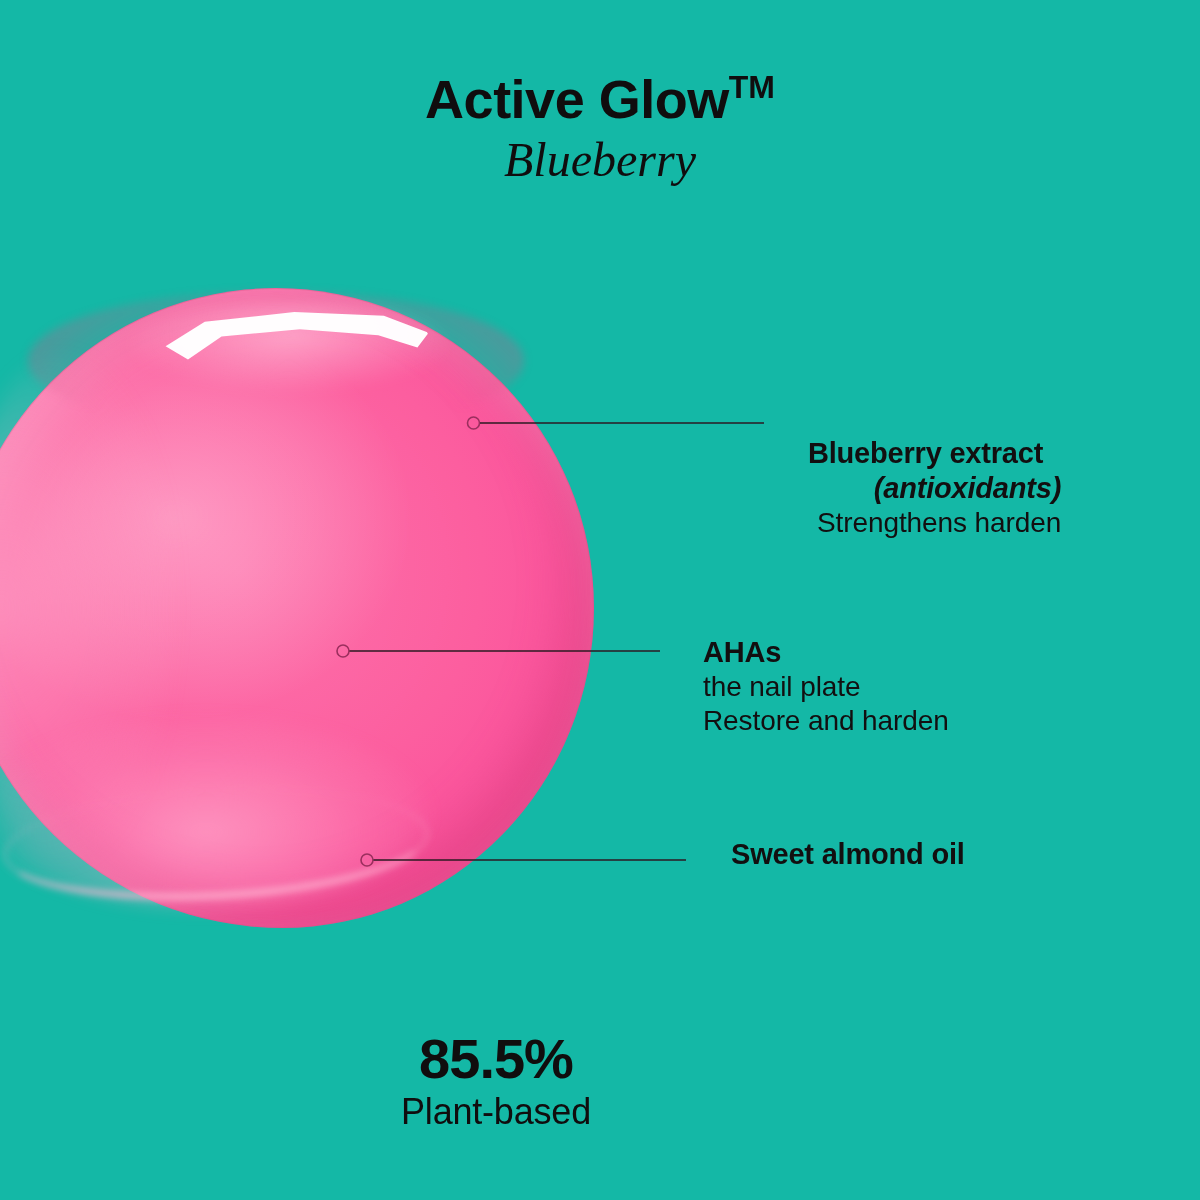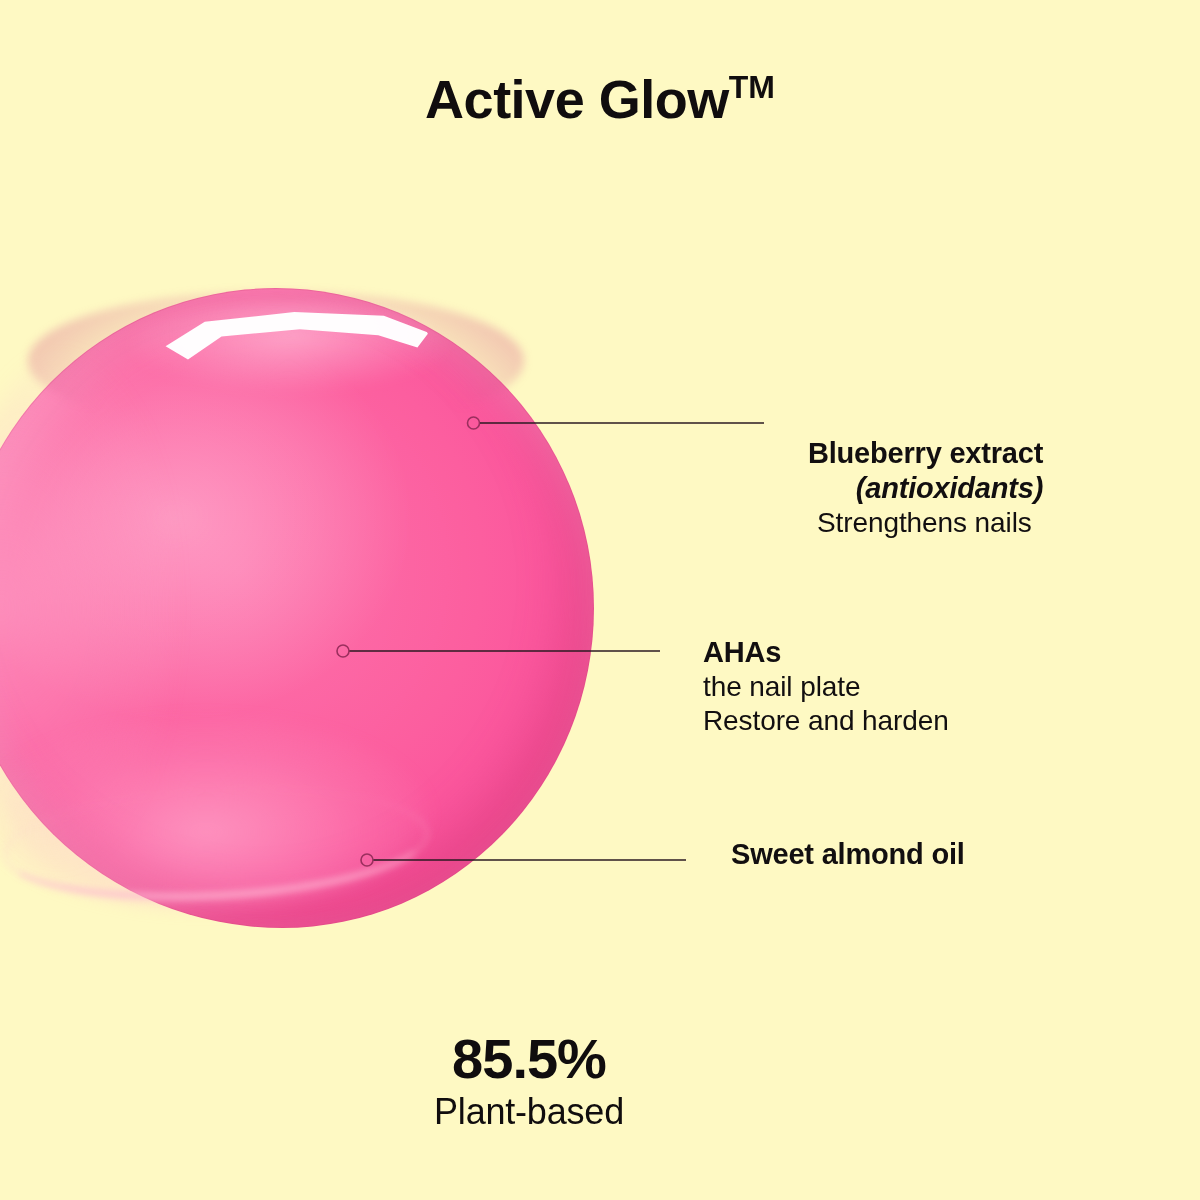--- a/index.html
+++ b/index.html
@@ -14,21 +14,21 @@
     color: #100D0E;
     overflow: hidden;
     position: relative;
   }
 
   .stage {
     position: absolute;
     inset: 0;
     width: 1200px;
     height: 1200px;
-    background: #fef9c3;
+    background: #14b8a6;
     text-decoration: underline;
   }
 
   
   .header {
     position: absolute;
     top: 56px;
     left: 0;
     width: 1200px;
     text-align: center;
@@ -212,21 +212,20 @@
   #callout-2 .callout-text { left: 703px; top: 635px; }
   #callout-3 .callout-text { left: 731px; top: 837px; }
 
   
   .footer-stat {
     position: absolute;
     top: 1028px;
     left: 0;
     width: 992px;
     text-align: center;
-    padding-left: 33px;
   }
   .stat-value {
     display: block;
     font-family: "Liberation Sans", sans-serif;
     font-weight: 700;
     font-size: 56px;
     line-height: 62px;
     letter-spacing: -1px;
     color: #100D0E;
   }
@@ -241,20 +240,21 @@
     margin-top: 1px;
   }
 </style>
 </head>
 <body>
 
 <div class="stage">
 
   <div class="header">
     <span class="brand-title"><span>Active Glow</span><span class="tm">TM</span></span>
+    <span class="brand-variant">Blueberry</span>
   </div>
 
   <div class="droplet-wrap">
     <div class="droplet"></div>
     <div class="droplet-leftwash"></div>
     <div class="droplet-rim"></div>
     <div class="droplet-toparc"></div>
     <div class="droplet-bottomglow"></div>
     <div class="droplet-bottomrim"></div>
     <div class="droplet-gloss-soft"></div>
@@ -264,21 +264,21 @@
   <div class="callout" id="callout-1">
     <div class="leader" style="left:466px; top:416px; width:306px;">
       <svg width="306" height="14" viewBox="0 0 306 14">
         <circle cx="7.5" cy="7" r="6" fill="none" stroke="#9B2F5E" stroke-width="1.6"></circle>
         <line x1="14" y1="7" x2="298" y2="7" stroke="#2B1A22" stroke-width="1.6"></line>
       </svg>
     </div>
     <div class="callout-text">
       <div class="callout-title">Blueberry extract</div>
       <div class="callout-title-em">(antioxidants)</div>
-      <div class="callout-sub indent-1">Strengthens nails</div>
+      <div class="callout-sub indent-1">Strengthens harden</div>
     </div>
   </div>
 
   <div class="callout" id="callout-2">
     <div class="leader" style="left:335px; top:644px; width:333px;">
       <svg width="333" height="14" viewBox="0 0 333 14">
         <circle cx="8" cy="7" r="6" fill="none" stroke="#9B2F5E" stroke-width="1.6"></circle>
         <line x1="14.5" y1="7" x2="325" y2="7" stroke="#2B1A22" stroke-width="1.6"></line>
       </svg>
     </div>

